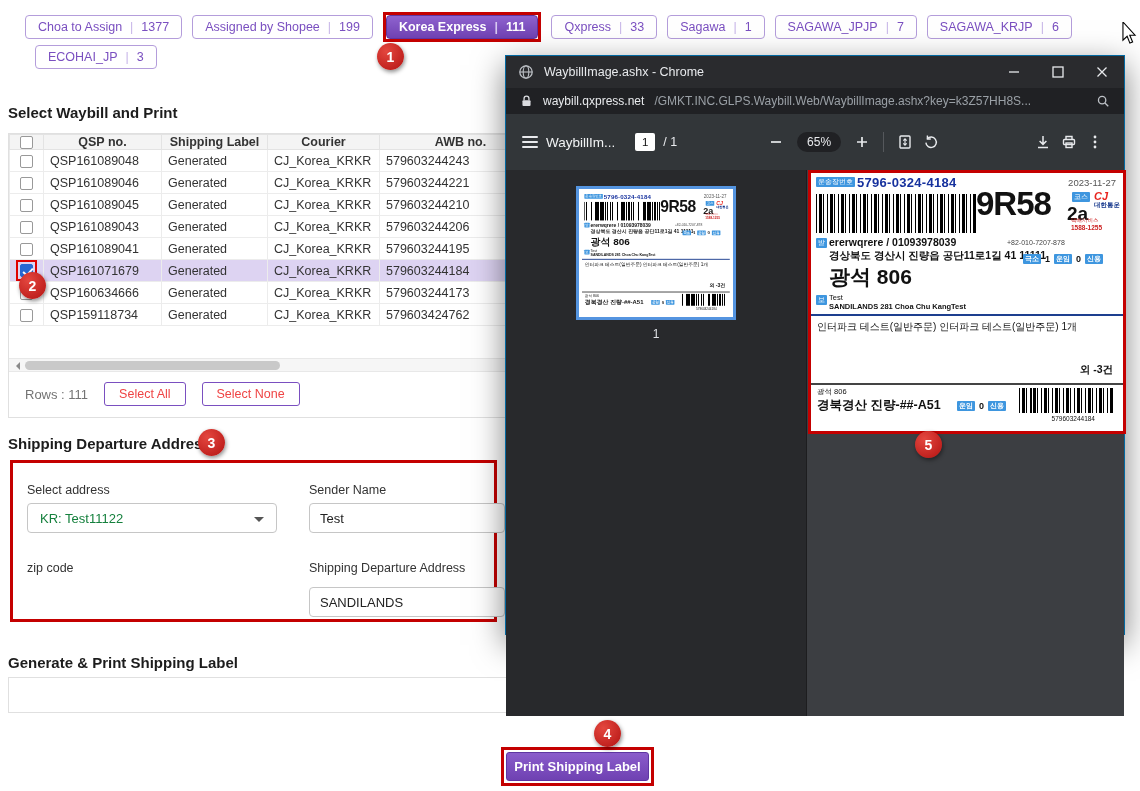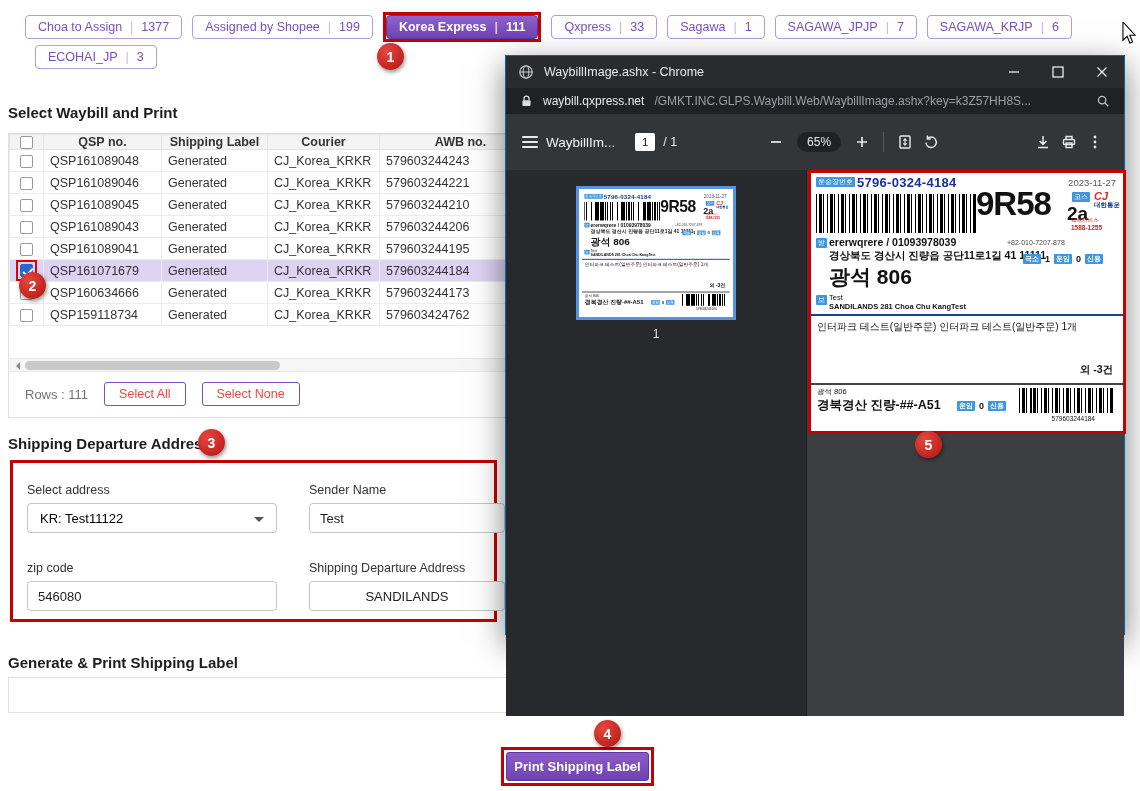--- a/index.html
+++ b/index.html
@@ -34,21 +34,21 @@
   .hscroll .arr { position:absolute; left:3px; top:3px; width:0; height:0; border:4px solid transparent; border-right-color:#8a8a8a; }
   .hscroll .thumb { position:absolute; left:16px; top:2px; width:255px; height:9px; background:#c9c9c9; border-radius:5px; }
   .rowsbar { position:absolute; left:0; top:248px; width:100%; display:flex; align-items:center; gap:16px; padding:0 16px; }
   .rows-label { font-size:13px; color:#737373; }
   .obtn { border:1px solid #7a4fc0; color:#ef4444; background:#fff; border-radius:3px; padding:4px 14px; font-size:12.5px; cursor:pointer; font-family:inherit; }
 
   
   .addr-frame { position:absolute; left:10px; top:460px; width:487px; height:162px; border:3px solid #c40000; background:#fff; }
   .flabel { position:absolute; font-size:12.5px; color:#333; }
   .fselect { position:absolute; width:250px; height:30px; border:1px solid #c6c6c6; border-radius:4px; background:#fff; font-size:13px;
-             color:#000000; display:flex; align-items:center; padding:0 12px; cursor:pointer; }
+             color:#15803d; display:flex; align-items:center; padding:0 12px; cursor:pointer; }
   .fselect .chev { position:absolute; right:12px; top:13px; width:0; height:0; border:5px solid transparent; border-top-color:#555; }
   .finput { position:absolute; height:30px; border:1px solid #c6c6c6; border-radius:4px; padding:0 10px; font-size:13px; color:#222;
             font-family:inherit; background:#fff; }
 
   .gen-panel { position:absolute; left:8px; top:677px; width:1114px; height:36px; border:1px solid #e0e0e0; background:#fff; }
   .print-frame { position:absolute; left:501px; top:747px; width:153px; height:39px; border:3px solid #c40000; z-index:5; }
   .print-btn { position:absolute; left:506px; top:752px; width:143px; height:29px; background:linear-gradient(#8a5ccb,#6f41b2); color:#fff;
                border:1px solid #5e35a2; border-radius:3px; font-size:13px; font-weight:bold; cursor:pointer; font-family:inherit; z-index:6; }
 
   
@@ -273,23 +273,22 @@
 
   <div class="addr-frame">
     <span class="flabel" style="left:14px; top:20px;">Select address</span>
     <div class="fselect" style="left:14px; top:40px;">
       <span>KR: Test11122</span>
       <span class="chev"></span>
     </div>
     <span class="flabel" style="left:296px; top:20px;">Sender Name</span>
     <input class="finput" style="left: 296px; top: 40px; width: 196px;" value="Test">
     <span class="flabel" style="left:14px; top:98px;">zip code</span>
-    <input class="finput" style="left: 14px; top: 118px; width: 250px;" value="546080">
     <span class="flabel" style="left:296px; top:98px;">Shipping Departure Address</span>
-    <input class="finput" style="left: 296px; top: 118px; width: 196px; text-align: center;" value="SANDILANDS">
+    <input class="finput" style="left: 296px; top: 124px; width: 196px;" value="SANDILANDS">
   </div>
 
   <div class="h-section" style="left:8px; top:654px;">Generate &amp; Print Shipping Label</div>
   <div class="gen-panel"></div>
 
   <div class="print-frame"></div>
   <button class="print-btn">Print Shipping Label</button>
 
   <div class="cw">
     <div class="cw-titlebar">

